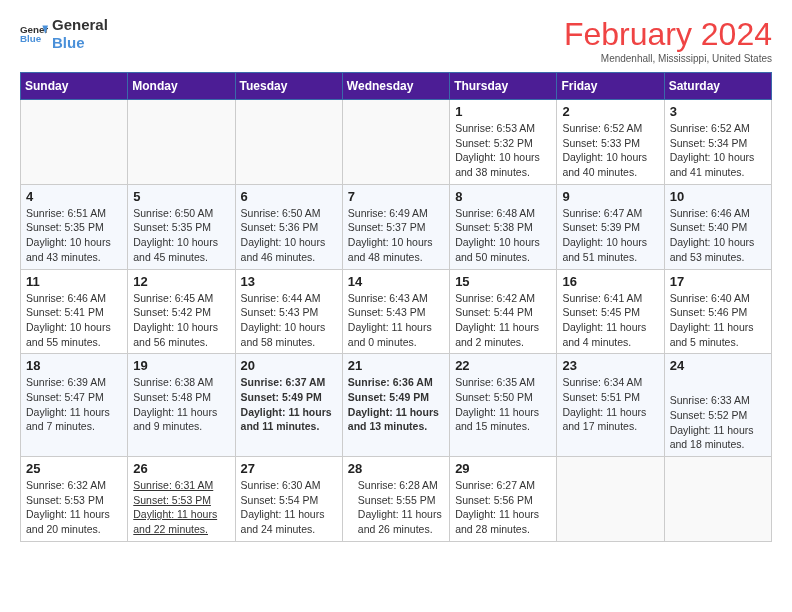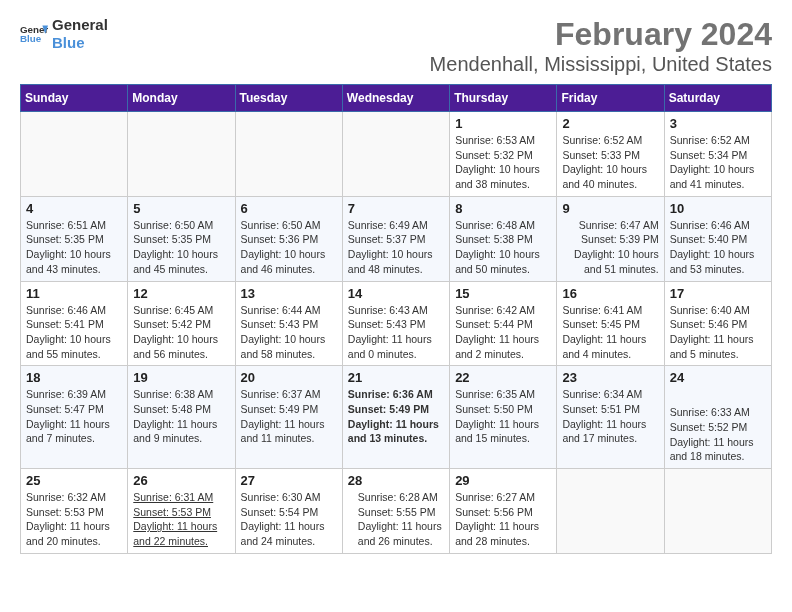--- a/index.html
+++ b/index.html
@@ -23,25 +23,25 @@
     }
     .logo-icon {
       width: 28px;
       height: 28px;
     }
     .title-area {
       text-align: right;
     }
     .month-title {
       font-size: 32px;
-      font-weight: bold;
-      color: #737373;
+      font-weight: normal;
+      color: #ef4444;
     }
     .location-title {
-      font-size: 20px;
+      font-size: 10px;
       color: #555;
     }
     table {
       width: 100%;
       border-collapse: collapse;
       font-size: 11px;
     }
     thead th {
       background-color: #4c1d95;
       color: #fff;
@@ -173,21 +173,21 @@
         </td>
         <td>
           <div class="day-number">8</div>
           <div class="day-detail" style="white-space: pre-line;">Sunrise: 6:48 AM
 Sunset: 5:38 PM
 Daylight: 10 hours
 and 50 minutes.</div>
         </td>
         <td>
           <div class="day-number">9</div>
-          <div class="day-detail" style="white-space: pre-line; text-align: right;">Sunrise: 6:47 AM
+          <div class="day-detail" style="white-space: pre-line;">Sunrise: 6:47 AM
 Sunset: 5:39 PM
 Daylight: 10 hours
 and 51 minutes.</div>
         </td>
         <td>
           <div class="day-number">10</div>
           <div class="day-detail" style="white-space: pre-line;">Sunrise: 6:46 AM
 Sunset: 5:40 PM
 Daylight: 10 hours
 and 53 minutes.</div>
@@ -254,21 +254,21 @@
         </td>
         <td>
           <div class="day-number">19</div>
           <div class="day-detail" style="white-space: pre-line;">Sunrise: 6:38 AM
 Sunset: 5:48 PM
 Daylight: 11 hours
 and 9 minutes.</div>
         </td>
         <td>
           <div class="day-number">20</div>
-          <div class="day-detail" style="white-space: pre-line;">Sunrise: 6:37 AM
+          <div class="day-detail" style="white-space: pre-line; font-weight: bold;">Sunrise: 6:37 AM
 Sunset: 5:49 PM
 Daylight: 11 hours
 and 11 minutes.</div>
         </td>
         <td>
           <div class="day-number">21</div>
           <div class="day-detail" style="white-space: pre-line; font-weight: bold;">Sunrise: 6:36 AM
 Sunset: 5:49 PM
 Daylight: 11 hours
 and 13 minutes.</div>

